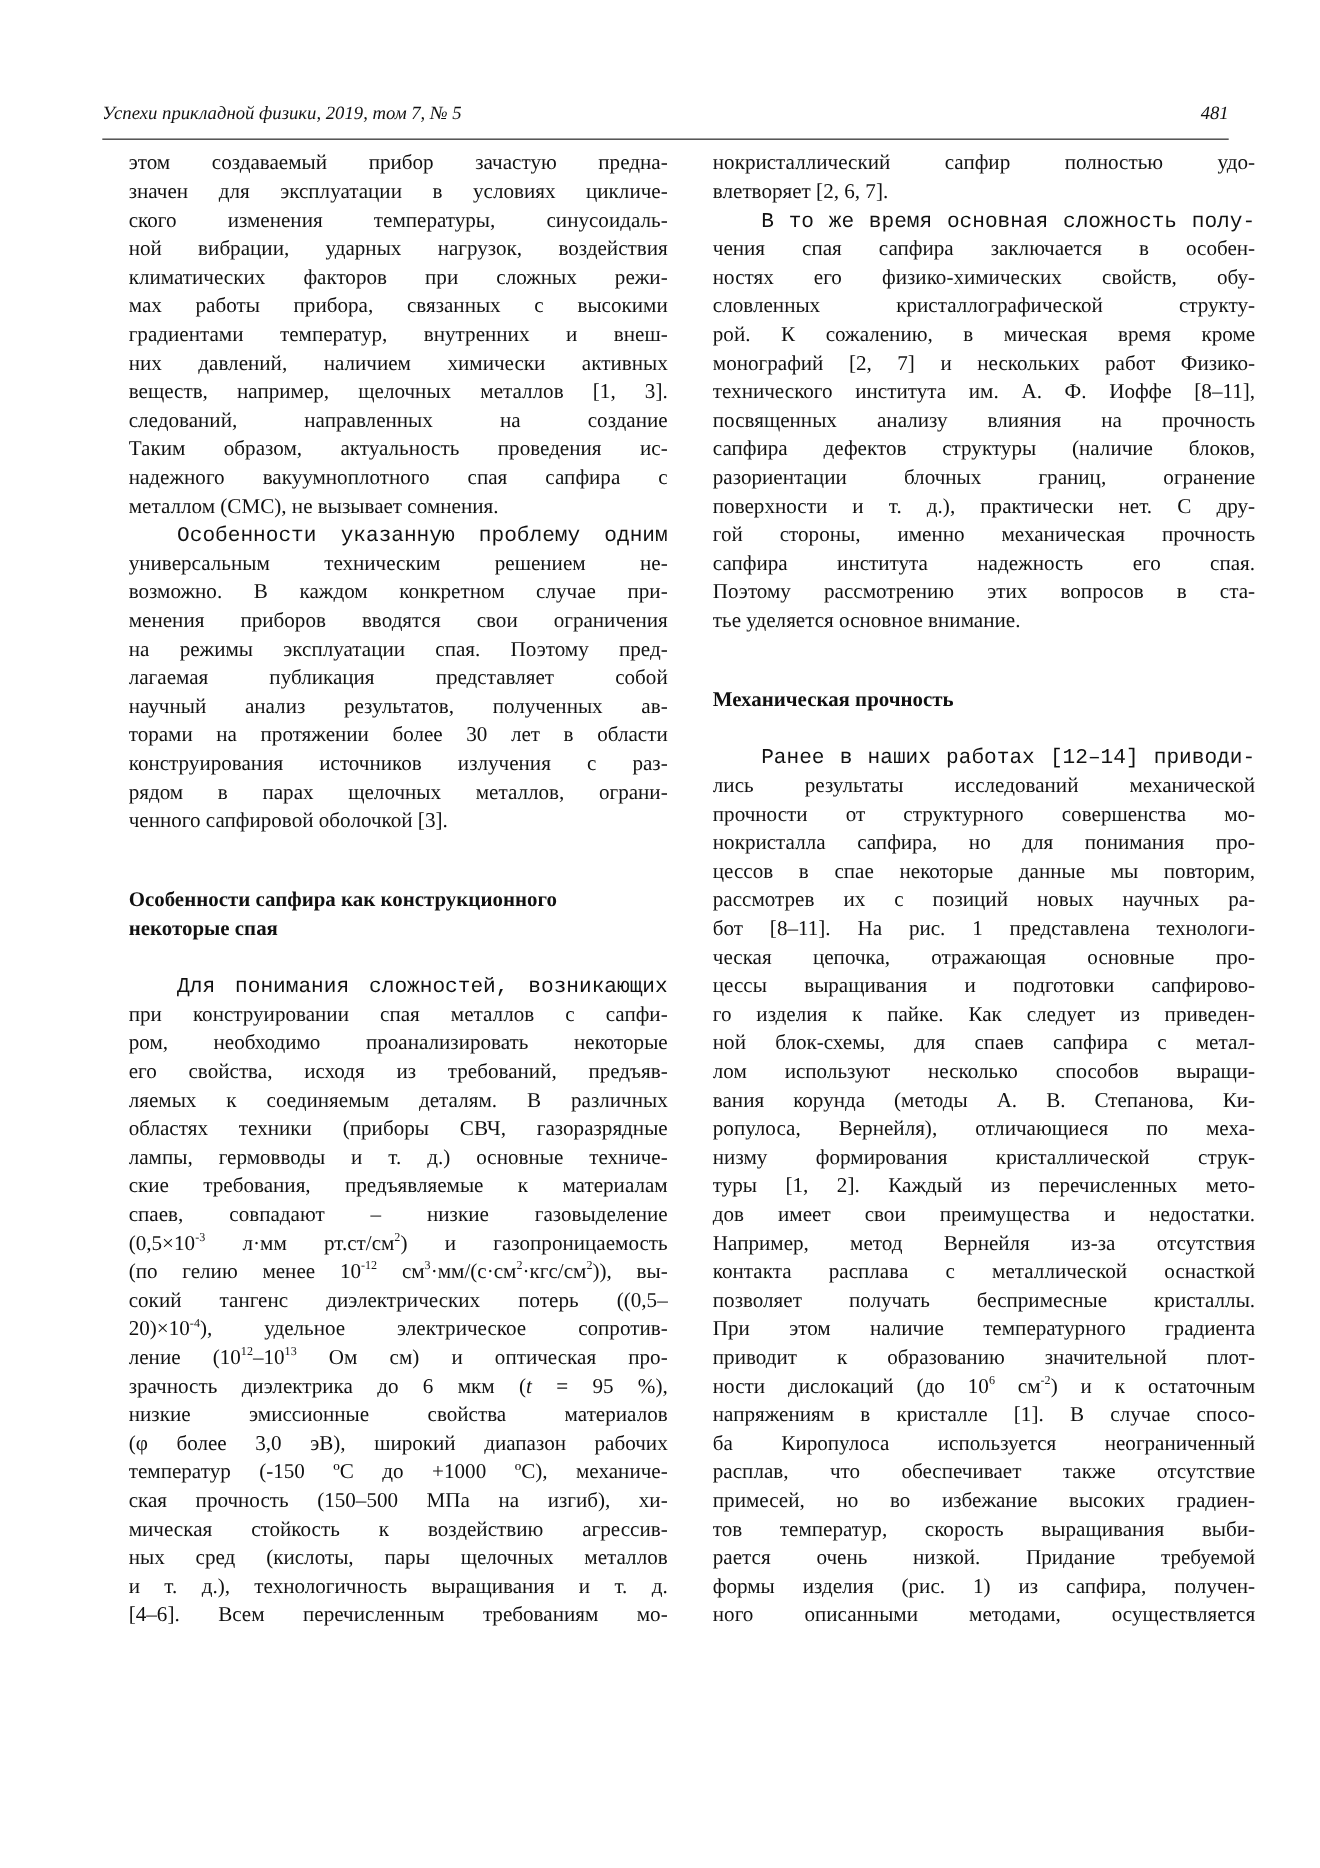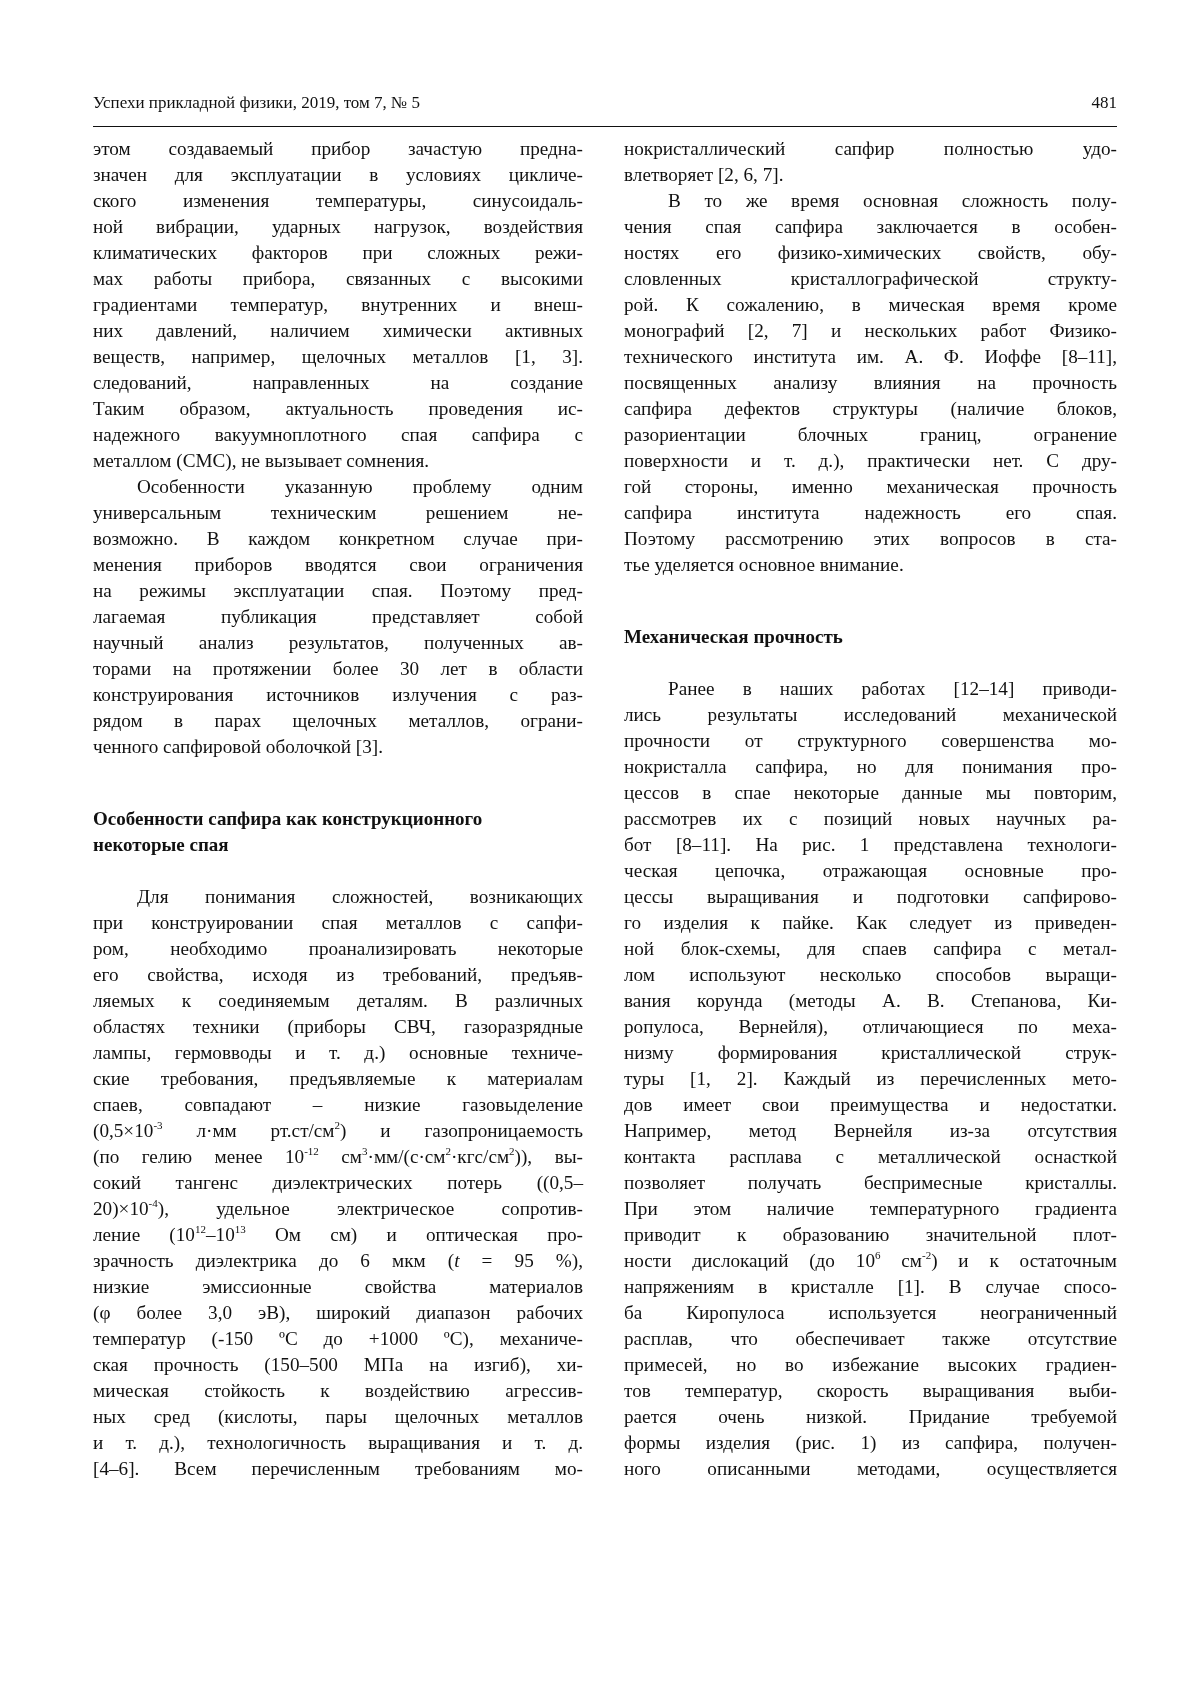--- a/index.html
+++ b/index.html
@@ -5,33 +5,33 @@
   html, body { margin: 0; padding: 0; background: #ffffff; }
   body {
     width: 1200px; height: 1698px; position: relative; overflow: hidden;
     font-family: "Liberation Serif", "DejaVu Serif", serif;
     color: #111111;
   }
   .header {
     position: absolute; left: 93px; top: 92px; width: 1024px; height: 34px;
     border-bottom: 1.5px solid #111;
     display: flex; justify-content: space-between; align-items: flex-start;
-    font-size: 17px;
+    font-style: italic; font-size: 17px;
   }
   .header span { line-height: 22px; }
   .col {
     position: absolute; top: 136px; width: 490px;
     font-size: 19.2px; line-height: 26px;
-    text-align: justify; text-align-last: auto; hyphens: manual;
+    text-align: justify; text-align-last: auto; hyphens: manual; margin-left: 24px;
   }
   .col.left { left: 93px; }
   .col.right { left: 624px; width: 493px; }
   .line { display: block; text-align: justify; text-align-last: justify; white-space: nowrap; height: 26px; }
   .line.last { text-align-last: left; }
-  .line.indent { padding-left: 44px; }
+  .line.indent { padding-left: 44px; font-family: Liberation Mono, monospace; }
   .heading {
     display: block; text-align: left; font-weight: bold; font-size: 19px; line-height: 26px;
   }
   .gap-md { display: block; height: 26px; }
   .gap-lg { display: block; height: 46px; }
   sup { font-size: 11px; line-height: 0; vertical-align: 8px; }
   i.var { font-style: italic; }
 </style>
 </head>
 <body>

